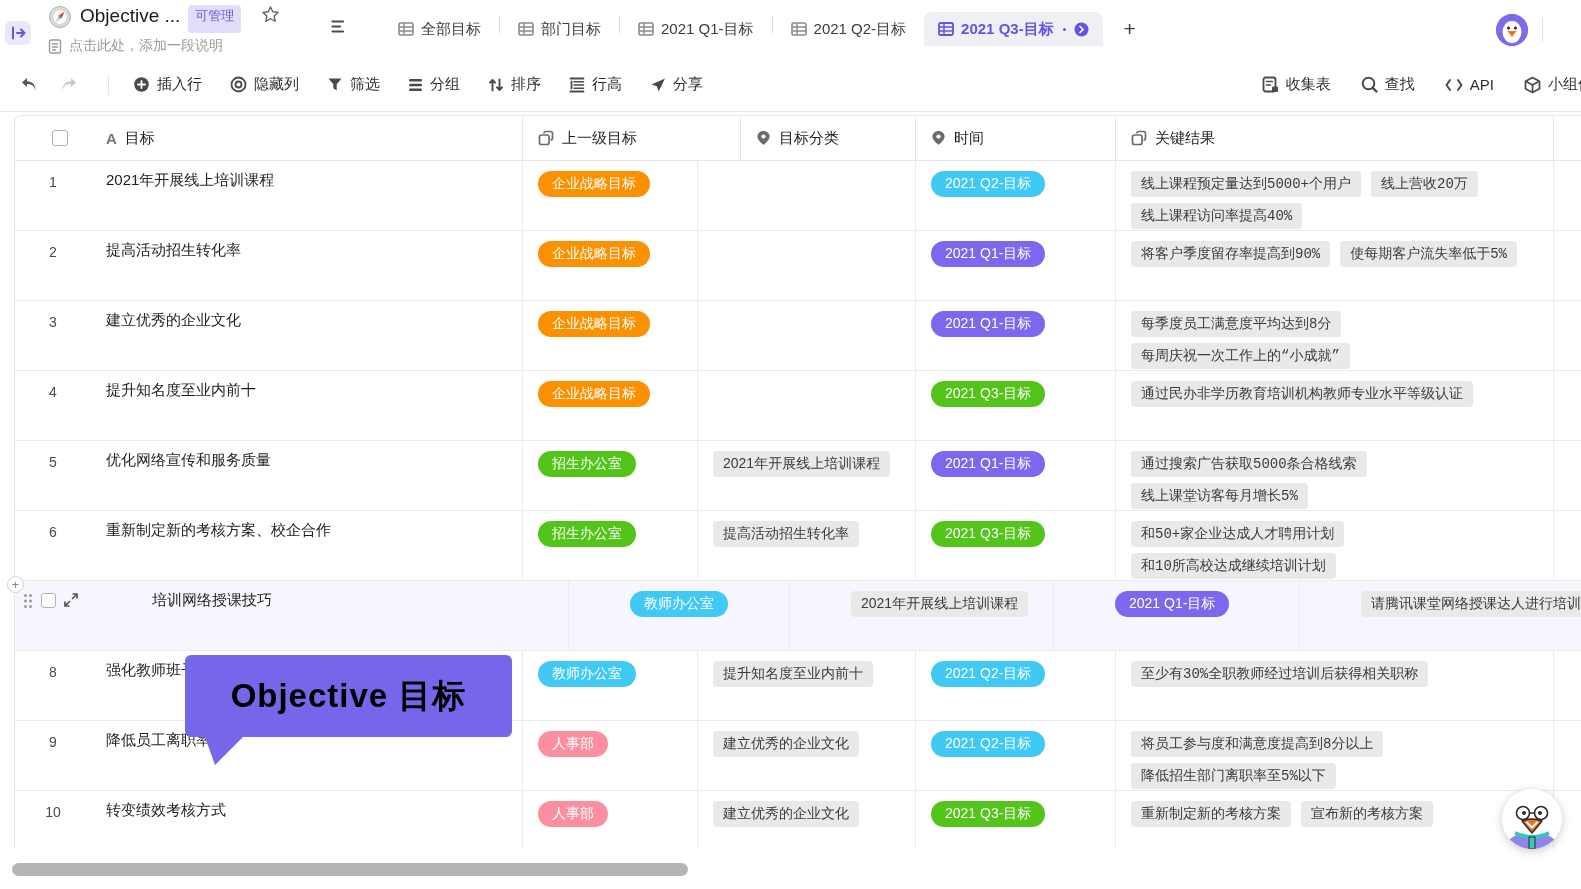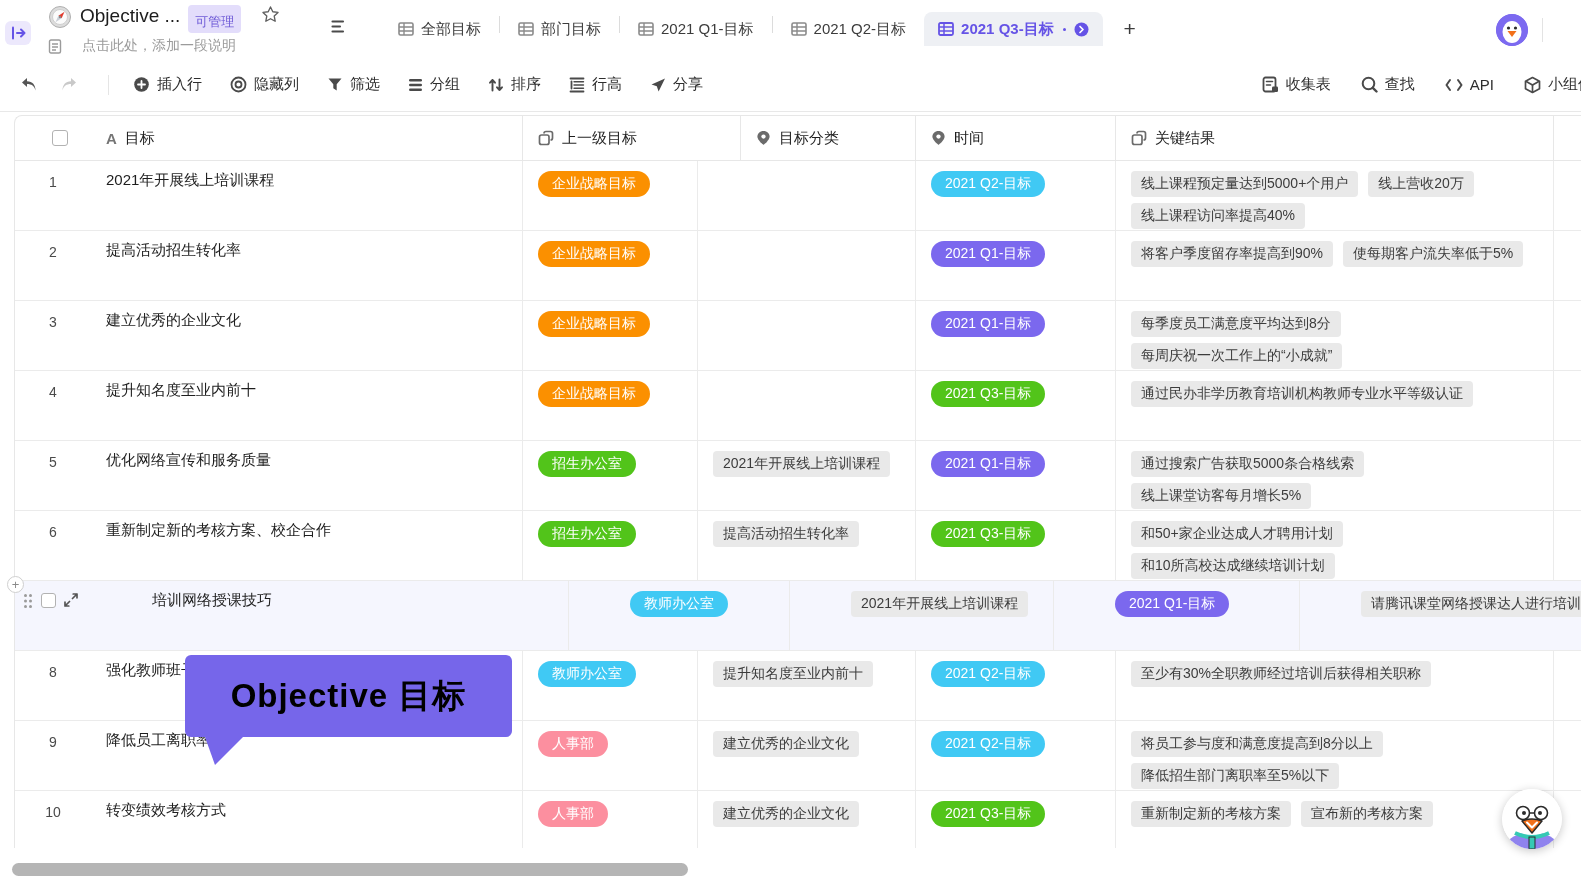--- a/index.html
+++ b/index.html
@@ -17,24 +17,24 @@
   .topbar { position:absolute; top:0; left:0; right:0; height:58px; background:#fff; }
   .sidebar-toggle {
     position:absolute; left:5px; top:21px; width:26px; height:24px;
     background:#ECE8FC; border-radius:6px; display:flex; align-items:center; justify-content:center;
     cursor:pointer;
   }
   .file-block { position:absolute; left:48px; top:5px; }
   .file-row1 { display:flex; gap:8px; height:28px; }
   .file-title { font-size:19px; color:#1c1c1c; }
   .perm-badge {
-    background:#E3DDFB; color:#6F5BD7; font-size:13px; padding:8px 7px; border-radius:4px;
+    background:#E3DDFB; color:#6F5BD7; font-size:13px; padding:2px 7px; border-radius:4px;
   }
   .star-btn { margin-left:12px; cursor:pointer; }
-  .file-row2 { display:flex; align-items:center; gap:20px; margin-top:4px; color:#9b9b9b; font-size:14px; cursor:pointer; }
+  .file-row2 { display:flex; align-items:center; gap:7px; margin-top:4px; color:#9b9b9b; font-size:14px; cursor:pointer; }
 
   .tabsbar { position:absolute; left:324px; top:0; height:58px; display:flex; align-items:center; }
   .viewlist-btn { height:34px; width:30px; display:flex; align-items:center; justify-content:center; margin:0 26px 6px 0; cursor:pointer; }
   .tab {
     height:34px; display:flex; align-items:center; gap:7px; padding:0 18px;
     font-size:15px; color:#3c3c3c; white-space:nowrap; cursor:pointer;
   }
   .tab.active {
     background:#EEF0F4; border-radius:8px 8px 0 0; color:#6553E6; font-weight:bold; padding:0 14px;
   }
@@ -70,21 +70,21 @@
     border-top-left-radius:8px; overflow:hidden; background:#fff;
   }
   .thead { height:45px; display:flex; border-bottom:1px solid #E7E7E7; }
   .hc { display:flex; align-items:center; gap:8px; padding-left:15px; font-size:15px; font-weight:500; color:#1e1e1e; }
   .hc .f-icon { color:#6e6e6e; }
   .c0 { width:76px; flex:none; }
   .c1 { width:432px; flex:none; }
   .c2 { width:175px; flex:none; }
   .c3 { width:218px; flex:none; }
   .c4 { width:200px; flex:none; }
-  .c5 { width:438px; flex:none; }
+  .c5 { width:438px; flex:none;font-family:Liberation Mono, monospace; }
   .c6 { flex:1; }
   .thead .c1, .thead .c2, .thead .c3, .thead .c4, .thead .c5 { border-right:1px solid #E7E7E7; }
   .hc.c0 { padding-left:37px; }
   .a-glyph { font-size:15px; font-weight:bold; color:#757575; }
 
   .checkbox {
     width:16px; height:16px; border:1.5px solid #B2B2B2; border-radius:3px; background:#fff; flex:none; cursor:pointer;
   }
 
   .trow { height:70px; display:flex; border-bottom:1px solid #EBEBEB; background:#fff; }

